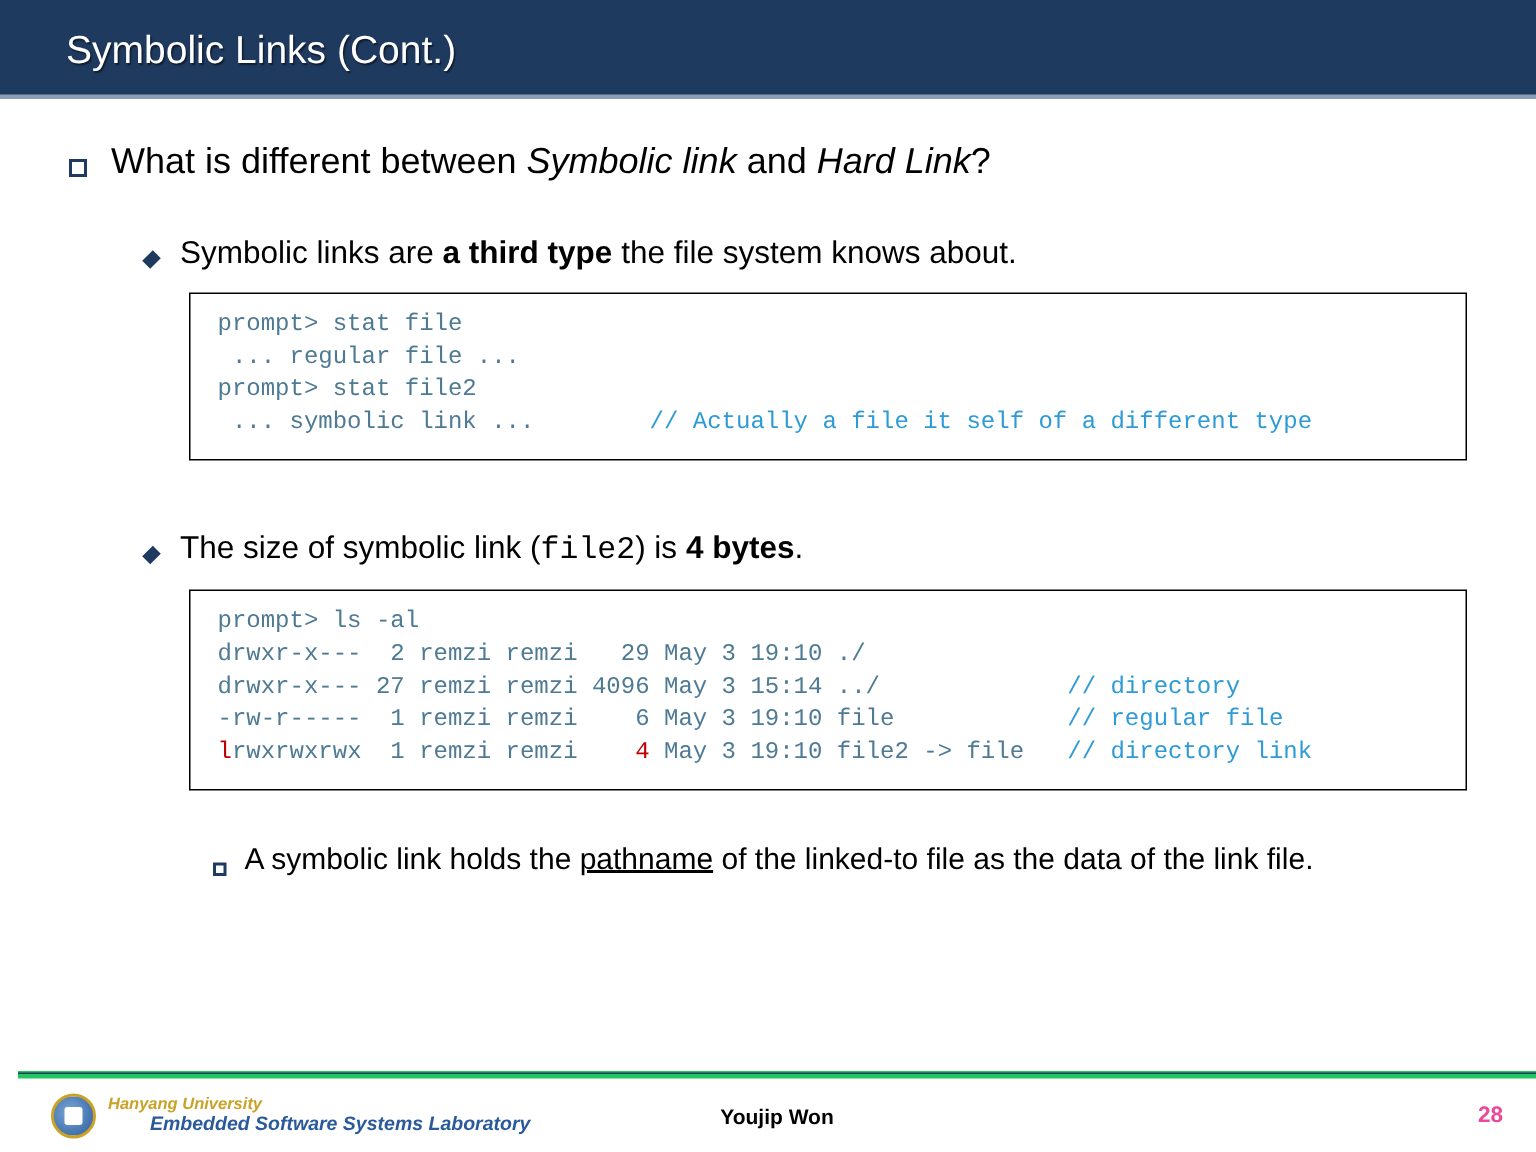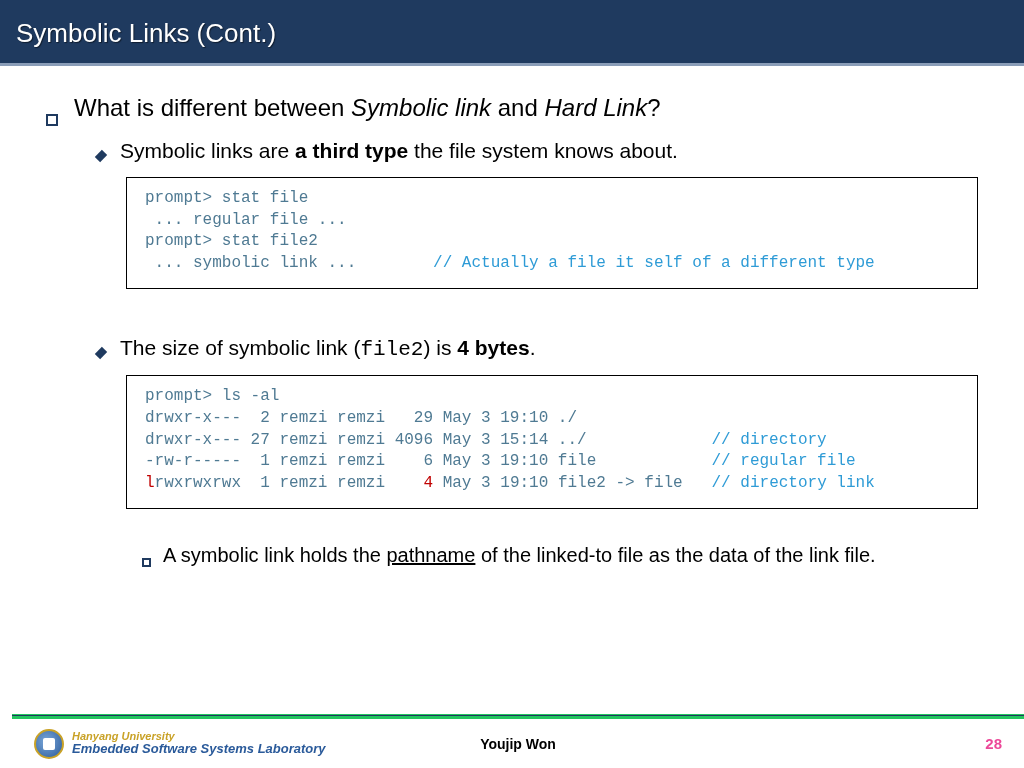--- a/index.html
+++ b/index.html
@@ -1,20 +1,20 @@
 <!DOCTYPE html>
 <html><head>
 <meta charset="utf-8">
 <style>
   * { margin: 0; padding: 0; box-sizing: border-box; }
   html, body { width: 1024px; height: 768px; font-family: "Segoe UI", "Malgun Gothic", Arial, sans-serif; background: #fff; color: #000; }
   .slide { width: 1024px; height: 768px; position: relative; display: flex; flex-direction: column; }
-  .title-bar { background: #1f3a5f; color: #fff; padding: 18px 16px 14px; font-size: 26px; font-weight: 400; text-shadow: 1px 1px 1px rgba(0,0,0,.5); border-bottom: 3px solid #8a9db8; }
+  .title-bar { background: #1f3a5f; color: #fff; padding: 18px 44px 14px; font-size: 26px; font-weight: 400; text-shadow: 1px 1px 1px rgba(0,0,0,.5); border-bottom: 3px solid #8a9db8; }
   .content { flex: 1; padding: 28px 46px 0 46px; }
-  .row-h1 { display: flex; align-items: flex-end; }
+  .row-h1 { display: flex; align-items: center; margin-bottom: 18px; }
   .bullet-sq { width: 12px; height: 12px; border: 2.5px solid #1f3a5f; margin-right: 16px; position: relative; top: 4px; flex-shrink: 0; }
   .h1-text { font-size: 24px; }
   .em { font-style: italic; }
   .row-h2 { display: flex; align-items: baseline; margin: 0 0 14px 50px; }
   .bullet-diamond { width: 10px; height: 10px; background: #1f3a5f; transform: rotate(45deg) scale(0.75,1); margin-right: 14px; position: relative; top: 3px; flex-shrink: 0; }
   .h2-text { font-size: 21px; margin-top: 17px; }
   .codebox { margin: 0 0 30px 80px; border: 1px solid #000; padding: 10px 18px 14px 18px; font-family: "Courier New", monospace; font-size: 16px; line-height: 1.35; color: #4f7a93; white-space: pre; overflow: hidden; }
   .mono { font-family: "Courier New", monospace; }
   .red { color: #c00000; }
   .comment { color: #2e9bd6; }
@@ -22,21 +22,21 @@
   .bullet-open-sq { width: 9px; height: 9px; border: 2px solid #1f3a5f; margin-right: 12px; position: relative; top: 5px; flex-shrink: 0; }
   .h3-text { font-size: 20px; line-height: 1.6; }
   .ul { text-decoration: underline; }
   .footer { position: absolute; left: 12px; right: 0; bottom: 0; height: 54px; border-top: 5px solid #22c55e; display: flex; align-items: center; justify-content: space-between; padding: 0 22px; }
   .footer::before { content: ""; position: absolute; left: 0; right: 0; top: -4px; height: 1px; background: #1f3a5f; }
   .logo-block { display: flex; align-items: center; gap: 8px; }
   .logo-badge { width: 30px; height: 30px; border-radius: 50%; background: radial-gradient(circle at 40% 40%, #7aa7d9, #2a5a9a); border: 2px solid #c9a227; position: relative; }
   .logo-badge::after { content: ""; position: absolute; inset: 7px; background: #fff; border-radius: 2px; }
   .logo-text { line-height: 1.05; }
   .logo-line1 { font-size: 11px; font-weight: 700; color: #c9a227; font-style: italic; }
-  .logo-line2 { font-size: 13px; font-weight: 700; color: #2a5a9a; font-style: italic; }
+  .logo-line2 { font-size: 13px; font-weight: 700; color: #2a5a9a; font-style: italic; margin-left: 28px; }
   .footer-author { font-size: 14px; font-weight: 700; color: #000; position: absolute; left: 50%; transform: translateX(-50%); }
   .footer-page { font-size: 15px; font-weight: 700; color: #ec4899; }
 </style>
 </head>
 <body>
 
 <div class="slide">
   <div class="title-bar">Symbolic Links (Cont.)</div>
 
   <div class="content">

